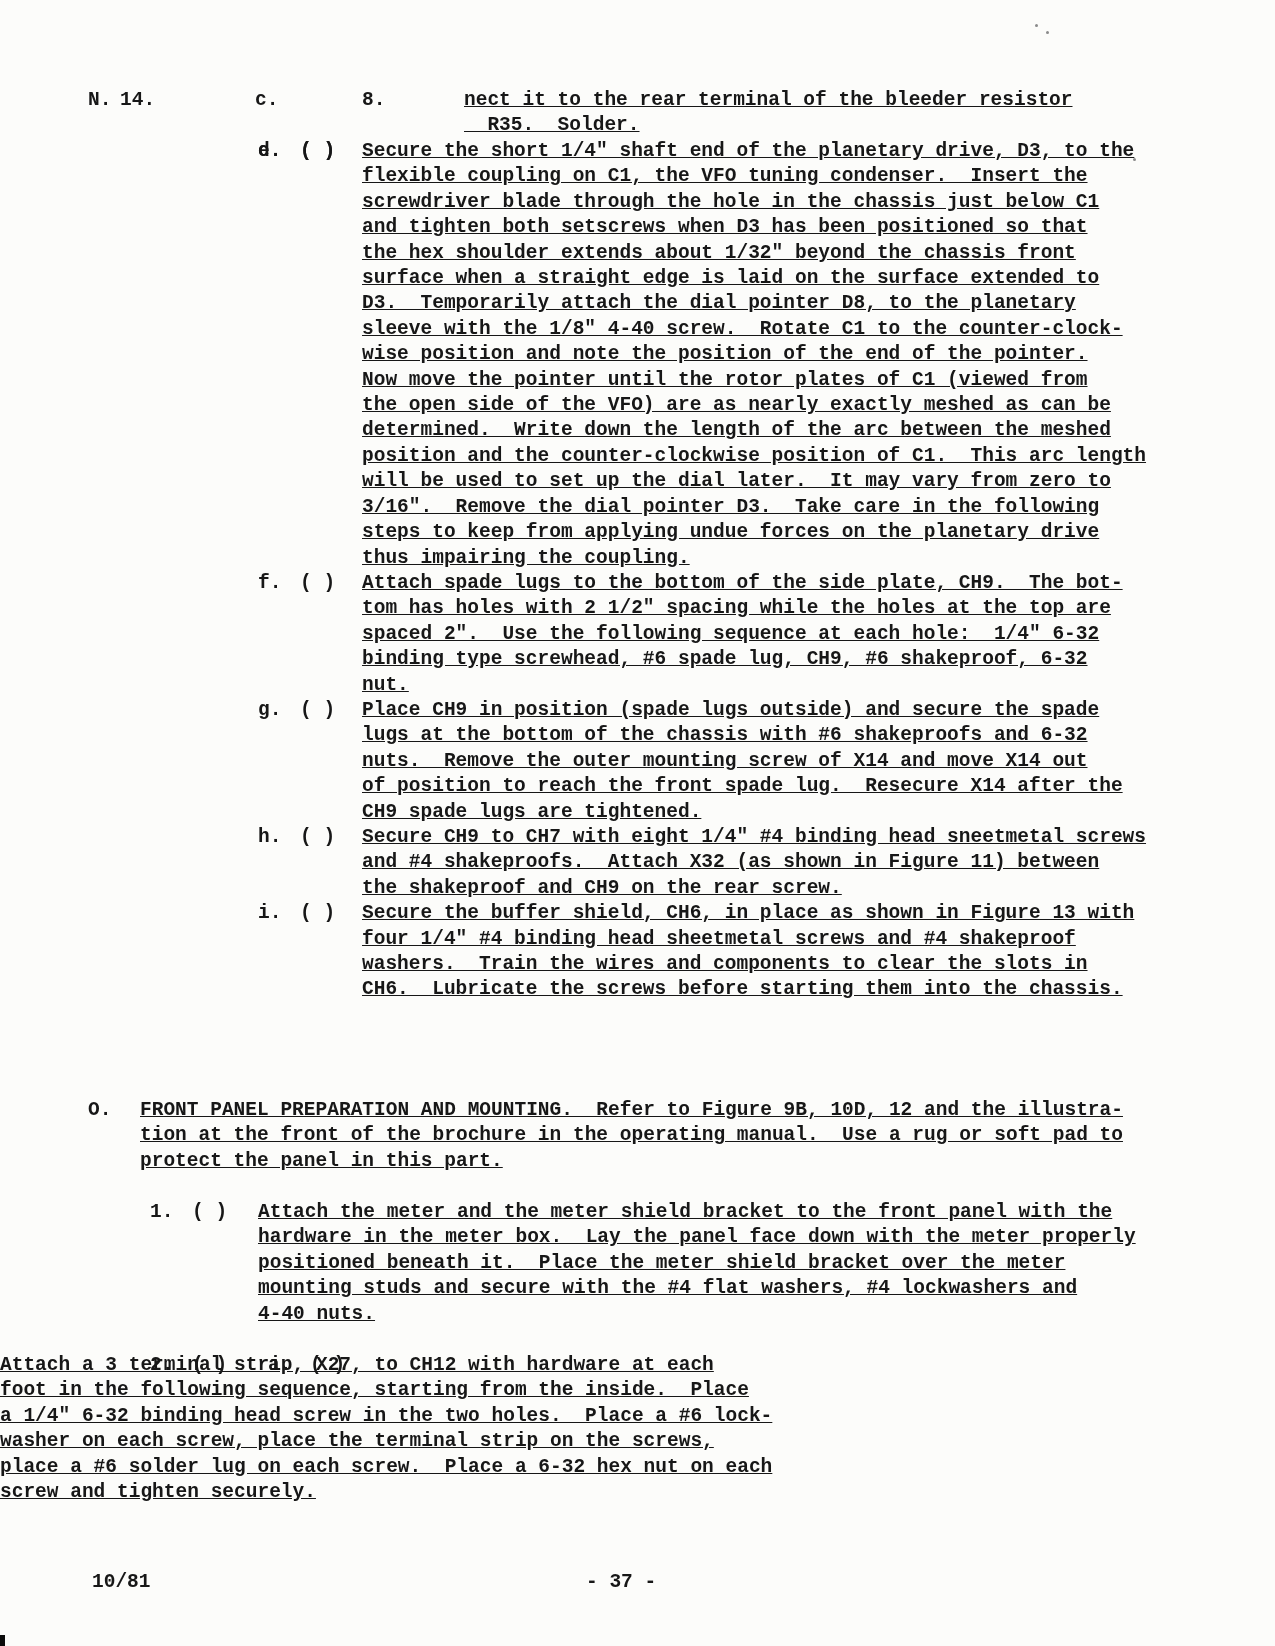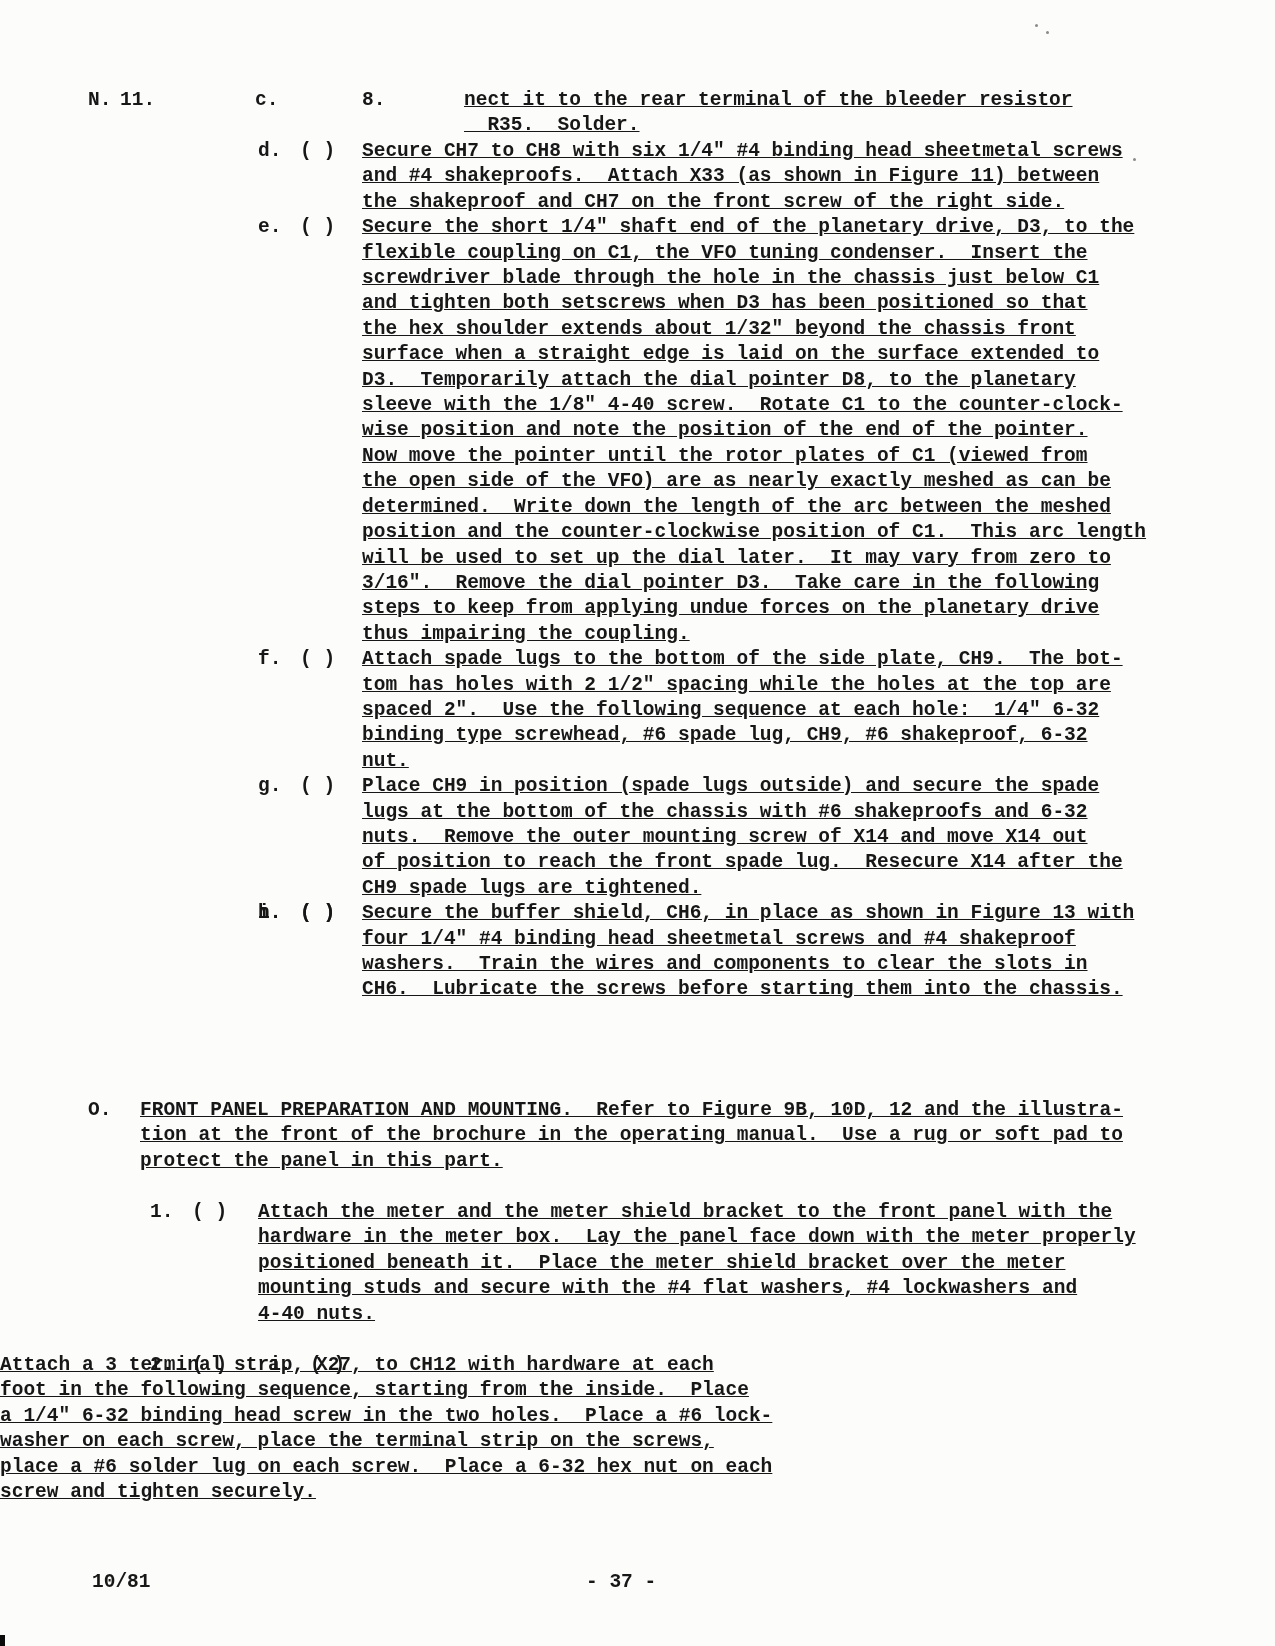--- a/index.html
+++ b/index.html
@@ -53,34 +53,31 @@
   .speck { position: absolute; background: #8a8a8a; border-radius: 50%; }
   .edge-mark { position: absolute; background: #0b0b0b; }
 </style>
 </head>
 <body>
 
 <div class="page">
 
   <div class="row" style="top:88px;">
     <span style="left:88px">N.</span>
-    <span style="left:120px">11.</span>
+    <span style="left:120px">14.</span>
     <span style="left:255px">c.</span>
     <span style="left:362px">8.</span>
     <pre style="left:464px">nect it to the rear terminal of the bleeder resistor
   R35.  Solder.</pre>
   </div>
 
   <div class="row" style="top:139px;">
       <div class="check-item v-n">
       <span class="c-label">d.</span>
       <span class="c-box">( )</span>
-      <pre class="c-text">Secure CH7 to CH8 with six 1/4" #4 binding head sheetmetal screws
-and #4 shakeproofs.  Attach X33 (as shown in Figure 11) between
-the shakeproof and CH7 on the front screw of the right side.</pre>
     </div>
       <div class="check-item v-n">
       <span class="c-label">e.</span>
       <span class="c-box">( )</span>
       <pre class="c-text">Secure the short 1/4" shaft end of the planetary drive, D3, to the
 flexible coupling on C1, the VFO tuning condenser.  Insert the
 screwdriver blade through the hole in the chassis just below C1
 and tighten both setscrews when D3 has been positioned so that
 the hex shoulder extends about 1/32" beyond the chassis front
 surface when a straight edge is laid on the surface extended to
@@ -110,20 +107,23 @@
       <span class="c-box">( )</span>
       <pre class="c-text">Place CH9 in position (spade lugs outside) and secure the spade
 lugs at the bottom of the chassis with #6 shakeproofs and 6-32
 nuts.  Remove the outer mounting screw of X14 and move X14 out
 of position to reach the front spade lug.  Resecure X14 after the
 CH9 spade lugs are tightened.</pre>
     </div>
       <div class="check-item v-n">
       <span class="c-label">h.</span>
       <span class="c-box">( )</span>
+      <pre class="c-text">Secure CH9 to CH7 with eight 1/4" #4 binding head sneetmetal screws
+and #4 shakeproofs.  Attach X32 (as shown in Figure 11) between
+the shakeproof and CH9 on the rear screw.</pre>
     </div>
       <div class="check-item v-n">
       <span class="c-label">i.</span>
       <span class="c-box">( )</span>
       <pre class="c-text">Secure the buffer shield, CH6, in place as shown in Figure 13 with
 four 1/4" #4 binding head sheetmetal screws and #4 shakeproof
 washers.  Train the wires and components to clear the slots in
 CH6.  Lubricate the screws before starting them into the chassis.</pre>
     </div>
     </div>

